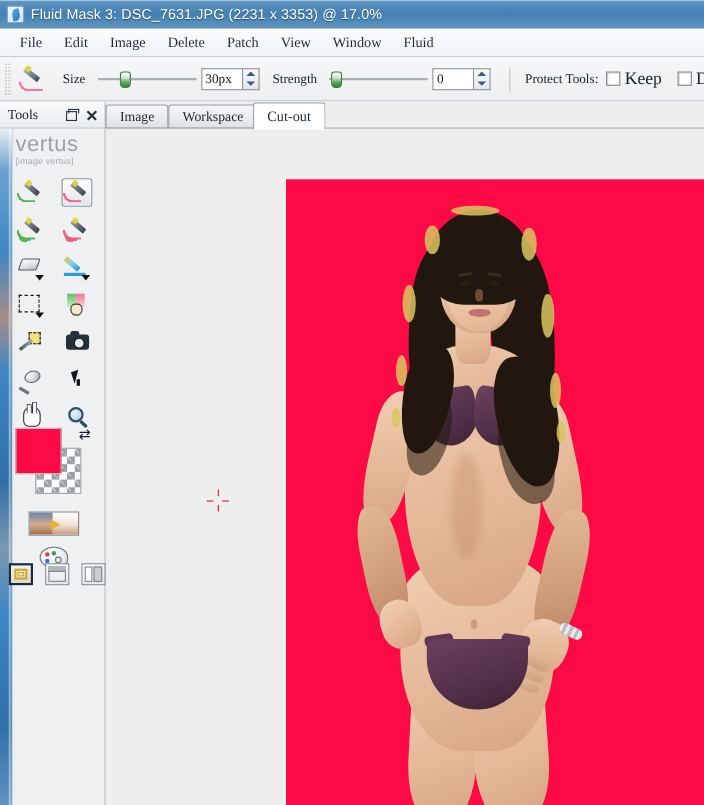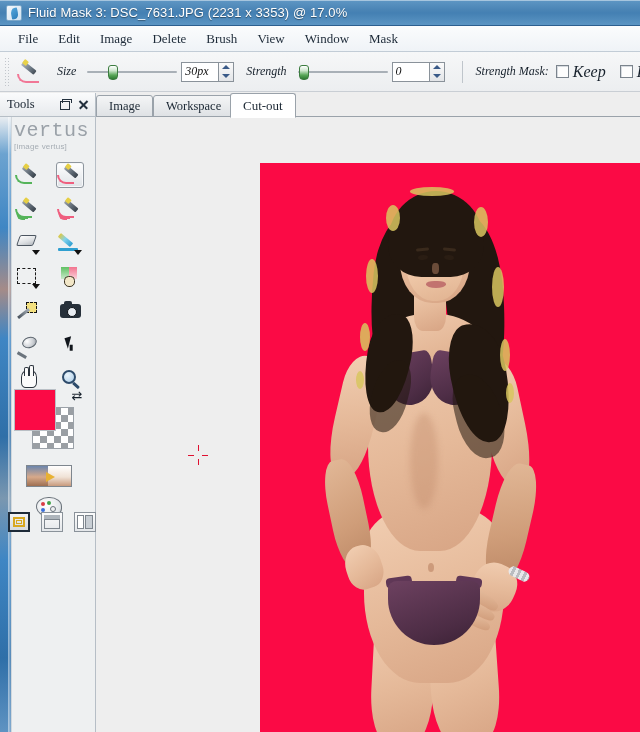--- a/index.html
+++ b/index.html
@@ -57,21 +57,21 @@
   .menu-item {
     font-size: 13px; color: #1d2a38; padding: 3px 10px;
     font-family: "Liberation Serif", serif; cursor: default; white-space: nowrap;
   }
 
   
   .toolbar {
     position: absolute; left: 0; top: 52px; width: 640px; height: 40px;
     background: linear-gradient(to bottom, #f6f7f8 0%, #eceef0 100%);
     border-bottom: 1px solid #c9ced4;
-    display: flex; align-items: center; padding-left: 4px; overflow: hidden; font-style: italic;
+    display: flex; align-items: center; padding-left: 4px; overflow: hidden;
   }
   .grip {
     width: 7px; height: 30px; margin-right: 6px; flex: 0 0 auto;
     background-image: radial-gradient(#b9bec4 40%, transparent 42%);
     background-size: 3px 3px; opacity: .85;
   }
   .tb-brush {
     width: 30px; height: 24px; flex: 0 0 auto; position: relative; margin-right: 6px;
   }
   .tb-brush .pen-body {
@@ -198,21 +198,21 @@
   }
   .leftstrip::after {
     content:""; position:absolute; left: 8px; top:0; width: 4px; height: 100%;
     background: linear-gradient(to right, rgba(255,255,255,.55), rgba(255,255,255,0));
   }
   .logo {
     position: absolute; left: 14px; top: 4px; width: 80px; text-align: left;
   }
   .logo .brand {
     font-size: 20px; color: #9aa1a8; letter-spacing: .5px; line-height: 20px;
-    font-family: Liberation Mono, monospace; font-weight: 300;
+    font-family: Liberation Sans, sans-serif; font-weight: 300;
   }
   .logo .tagline {
     font-size: 8px; color: #a6adb4; letter-spacing: .2px; margin-top: 1px;
     font-family: "Liberation Sans", sans-serif;
   }
   .tool-grid {
     position: absolute; left: 14px; top: 45px; width: 80px;
   }
   .tool-row { display: flex; gap: 14px; margin-bottom: 8px; }
   .tool-btn {
@@ -663,24 +663,24 @@
         <span class="leaf"></span>
       </div>
     <div class="title-text">Fluid Mask 3: DSC_7631.JPG (2231 x 3353) @ 17.0%</div>
   </div>
 
   <div class="menubar">
     <div class="menu-item">File</div>
     <div class="menu-item">Edit</div>
     <div class="menu-item">Image</div>
     <div class="menu-item">Delete</div>
-    <div class="menu-item">Brush</div>
+    <div class="menu-item">Patch</div>
     <div class="menu-item">View</div>
     <div class="menu-item">Window</div>
-    <div class="menu-item">Mask</div>
+    <div class="menu-item">Fluid</div>
   </div>
 
   <div class="toolbar">
     <div class="grip"></div>
 
     <div class="tb-brush">
       <span class="pen-body"></span>
         <span class="pen-tip"></span>
         <span class="stroke"></span>
     </div>
@@ -702,21 +702,21 @@
       <span class="thumb" id="strength-thumb" style="left: 1.6px;"></span>
     </div>
     <div class="numbox">0</div>
     <div class="spin">
         <i class="up"></i>
         <i class="dn"></i>
       </div>
 
     <div class="tb-sep"></div>
 
-    <div class="tb-label">Strength Mask:</div>
+    <div class="tb-label">Protect Tools:</div>
 
     <div class="chk-wrap">
       <span class="chk"></span>
       <span class="chk-label">Keep</span>
     </div>
     <div class="chk-wrap">
       <span class="chk"></span>
       <span class="chk-label">Delete</span>
     </div>
 

